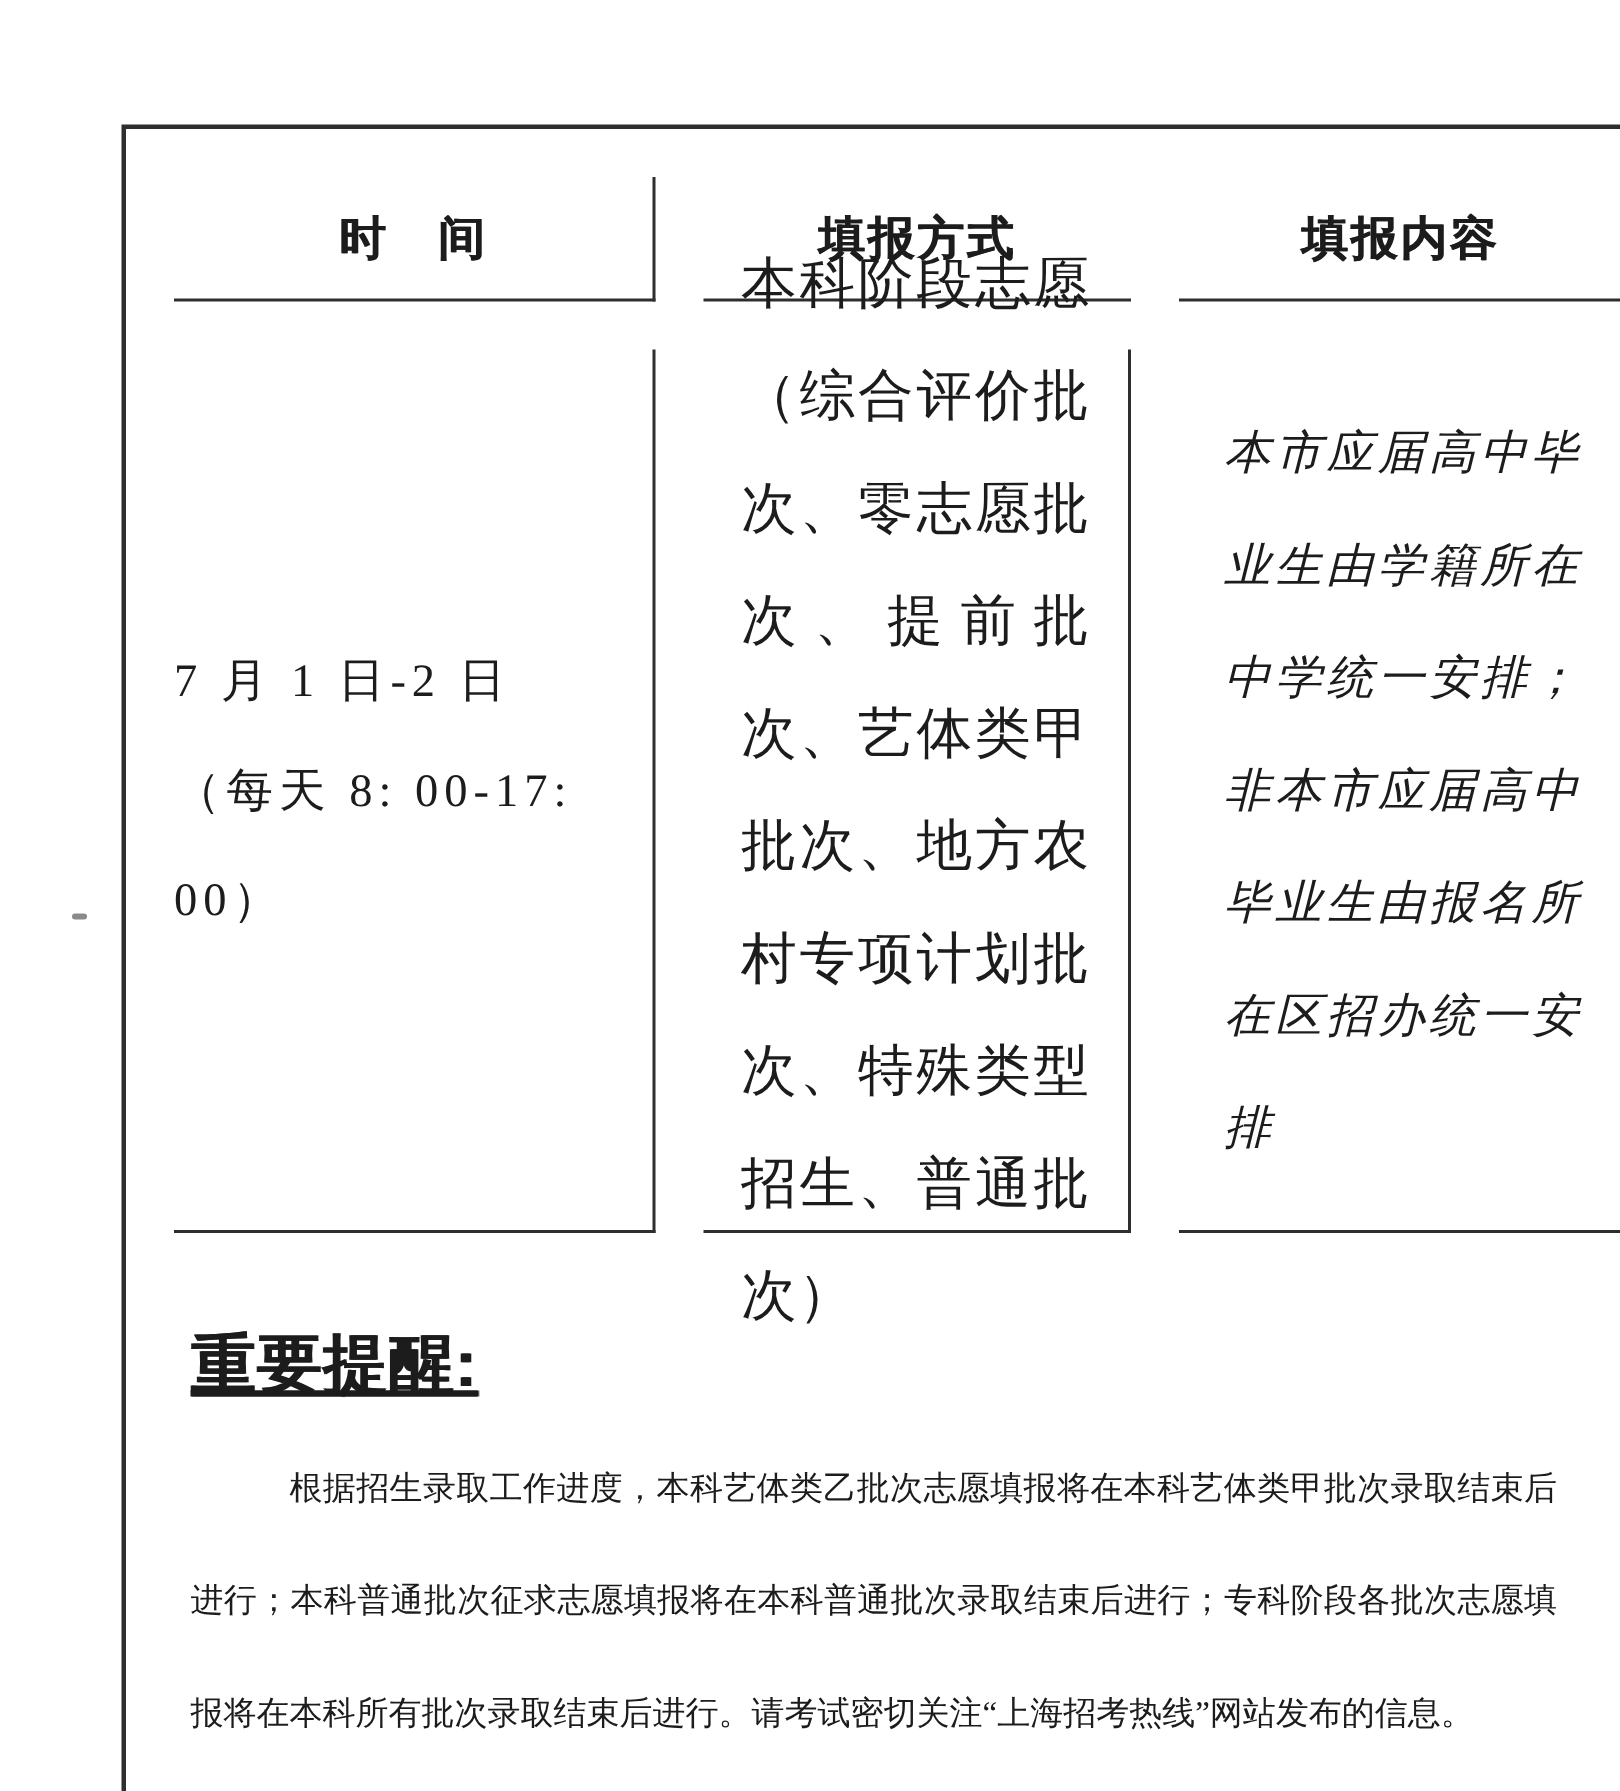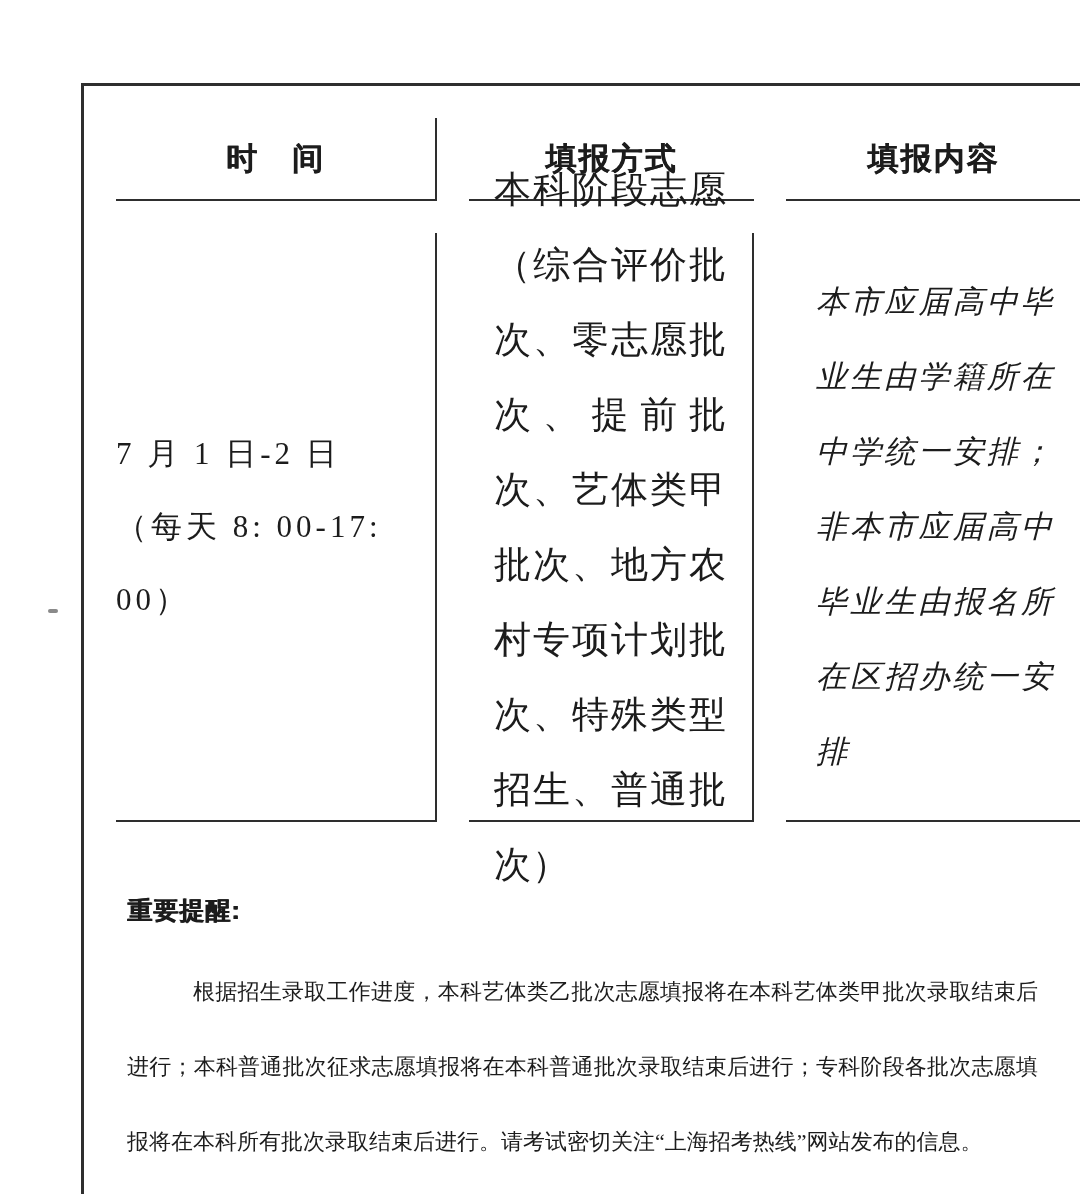--- a/index.html
+++ b/index.html
@@ -78,24 +78,25 @@
     font-style: italic;
   }
 
   .notes {
     padding: 12px 13px 0 11px;
   }
 
   .notes-title {
     font-family: "Liberation Sans", "DejaVu Sans", sans-serif;
     font-weight: 800;
-    font-size: 25px;
+    font-size: 43px;
     line-height: 56px;
     letter-spacing: 1px;
     text-shadow: 1px 0 currentColor;
+    text-decoration: underline;
   }
 
   .notes-para {
     margin-top: 12px;
     font-size: 22px;
     line-height: 75px;
     letter-spacing: 0;
     text-indent: 66px;
     text-align: justify;
     text-justify: inter-character;

